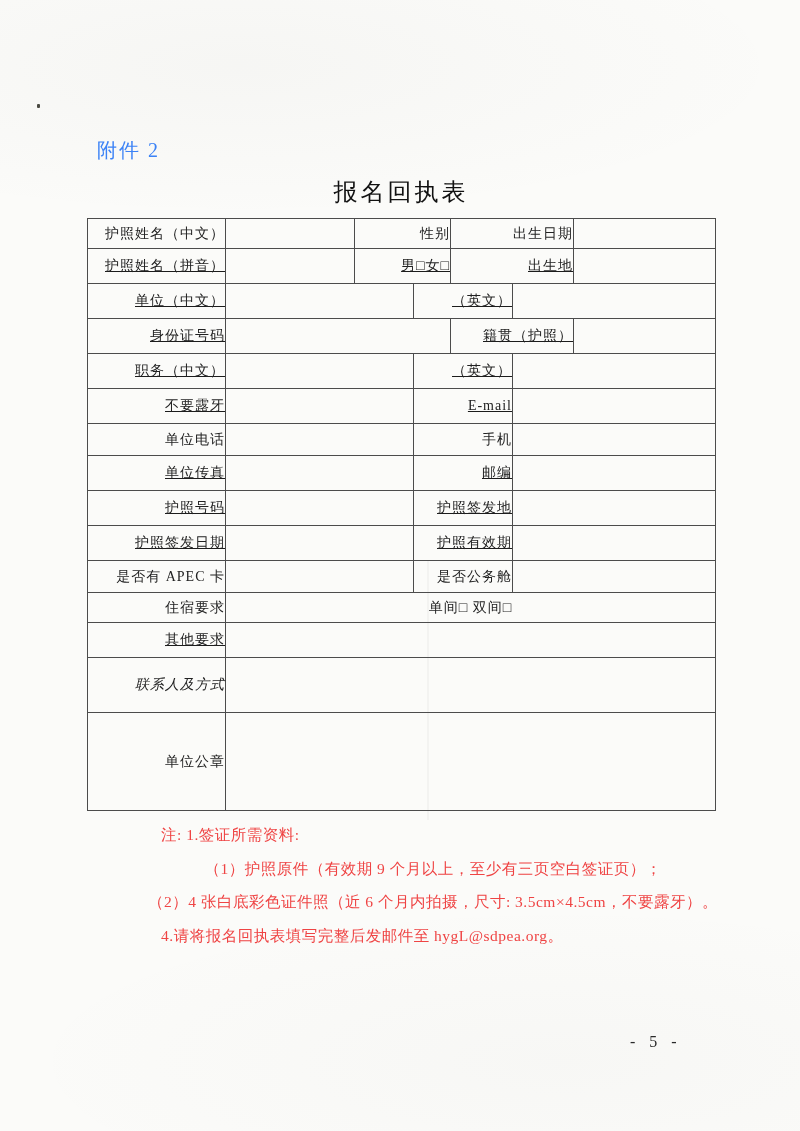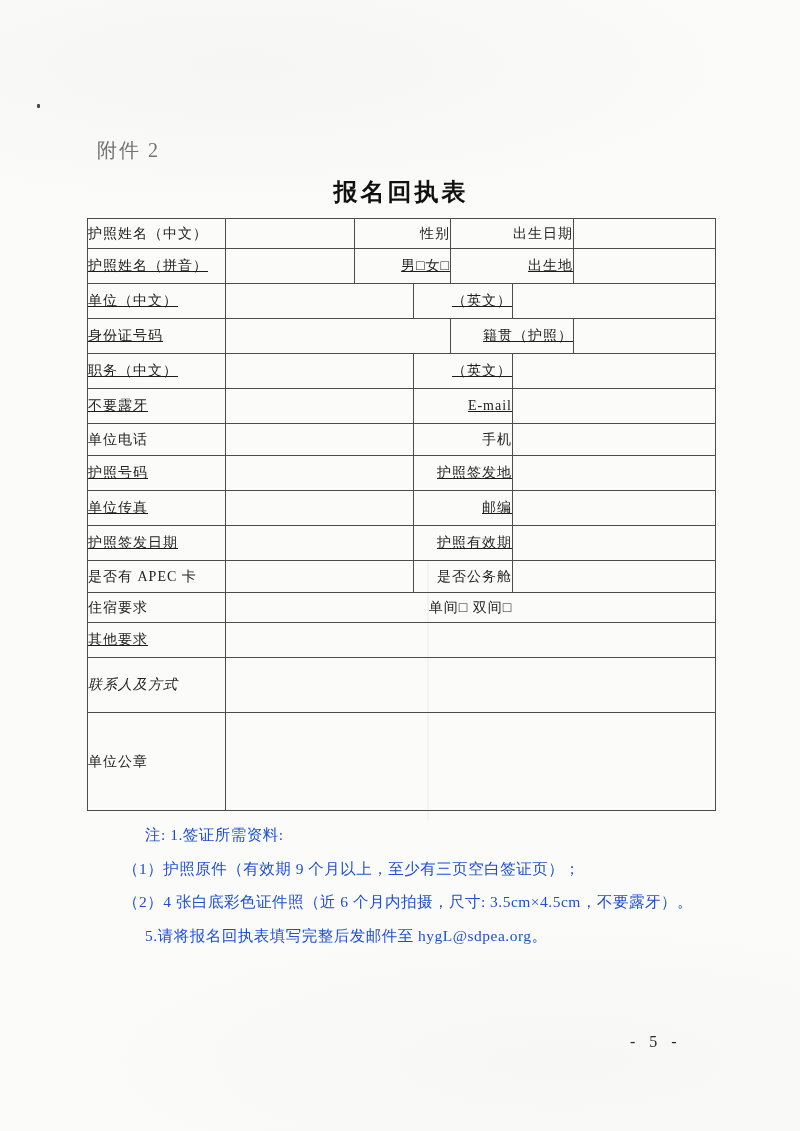--- a/index.html
+++ b/index.html
@@ -18,52 +18,52 @@
     background:radial-gradient(ellipse at 30% 30%, rgba(90,90,80,0.03), rgba(0,0,0,0) 70%); }
   .blotch.b2 { left:0; top:900px; width:800px; height:231px;
     background:radial-gradient(ellipse at 70% 70%, rgba(90,90,80,0.025), rgba(0,0,0,0) 70%); }
   .fold-line { position:absolute; left:427px; top:560px; width:2px; height:260px;
     background:rgba(120,120,115,0.06); }
   .speck { position:absolute; left:37px; top:104px; width:3px; height:4px;
     background:#4a4a42; border-radius:1px; }
 
   .attachment {
     position:absolute; left:97px; top:137px;
-    font-size:20px; letter-spacing:2px; color:#737373;
+    font-size:20px; letter-spacing:2px; color:#3b82f6;
   }
   .doc-title {
     position:absolute; left:87px; top:176px; width:628px;
-    text-align:center; font-size:24px; font-weight:bold;
+    text-align:center; font-size:24px; font-weight:normal;
     letter-spacing:3px; color:#111;
   }
 
   table.form {
     position:absolute; left:87px; top:218px;
     width:628px; border-collapse:collapse; table-layout:fixed;
   }
   table.form td {
     border:1px solid #4c4c4c;
     font-size:14px; padding:0; vertical-align:middle;
     color:#222; letter-spacing:1px;
   }
-  td.lab  { text-align:left; }
+  td.lab  { text-align:right; }
   td.mid  { text-align:right; }
   td.inp  { }
   td.wide-content { text-align:center; padding-left:140px; }
   tr.h30 { height:30px; }  tr.h32 { height:32px; }
   tr.h35 { height:35px;text-decoration:underline; }  tr.h55 { height:55px;font-style:italic; }
   tr.h98 { height:98px; }
 
   .notes {
-    position:absolute; left:99px; top:818px; width:612px;
-    font-size:15.5px; line-height:33.5px; color:#1d4ed8;
+    position:absolute; left:115px; top:818px; width:612px;
+    font-size:15.5px; line-height:33.5px; color:#ef4444;
     letter-spacing:0.5px;
   }
   .notes .n-indent-lg { text-indent:46px; }
-  .notes .n-indent-sm { text-indent:24px; }
+  .notes .n-indent-sm { text-indent:24px;text-align:center; }
 
   .page-number {
     position:absolute; left:630px; top:1033px;
     font-size:16px; color:#2a2a2a; letter-spacing:2px; word-spacing:6px;
   }
 </style>
 </head>
 <body>
 
 <div class="blotch b1"></div>
@@ -123,29 +123,29 @@
     <td class="mid" colspan="2">E-mail</td>
     <td class="inp" colspan="2"></td>
   </tr>
   <tr class="h32">
     <td class="lab">单位电话</td>
     <td class="inp" colspan="2"></td>
     <td class="mid" colspan="2">手机</td>
     <td class="inp" colspan="2"></td>
   </tr>
   <tr class="h35">
+    <td class="lab">单位传真</td>
+    <td class="inp" colspan="2"></td>
+    <td class="mid" colspan="2">邮编</td>
+    <td class="inp" colspan="2"></td>
+  </tr>
+  <tr class="h35">
     <td class="lab">护照号码</td>
     <td class="inp" colspan="2"></td>
     <td class="mid" colspan="2">护照签发地</td>
-    <td class="inp" colspan="2"></td>
-  </tr>
-  <tr class="h35">
-    <td class="lab">单位传真</td>
-    <td class="inp" colspan="2"></td>
-    <td class="mid" colspan="2">邮编</td>
     <td class="inp" colspan="2"></td>
   </tr>
   <tr class="h35">
     <td class="lab">护照签发日期</td>
     <td class="inp" colspan="2"></td>
     <td class="mid" colspan="2">护照有效期</td>
     <td class="inp" colspan="2"></td>
   </tr>
   <tr class="h32">
     <td class="lab">是否有 APEC 卡</td>
@@ -169,16 +169,16 @@
     <td class="lab">单位公章</td>
     <td class="inp" colspan="6"></td>
   </tr>
 </tbody>
   </table>
 
 <div class="notes">
   <div class="n-indent-lg">注: 1.签证所需资料:</div>
   <div class="n-indent-sm">（1）护照原件（有效期 9 个月以上，至少有三页空白签证页）；</div>
   <div class="n-indent-sm">（2）4 张白底彩色证件照（近 6 个月内拍摄，尺寸: 3.5cm×4.5cm，不要露牙）。</div>
-  <div class="n-indent-lg">5.请将报名回执表填写完整后发邮件至 hygL@sdpea.org。</div>
+  <div class="n-indent-lg">4.请将报名回执表填写完整后发邮件至 hygL@sdpea.org。</div>
 </div>
 
 <div class="page-number">- 5 -</div>
 
 </body></html>

